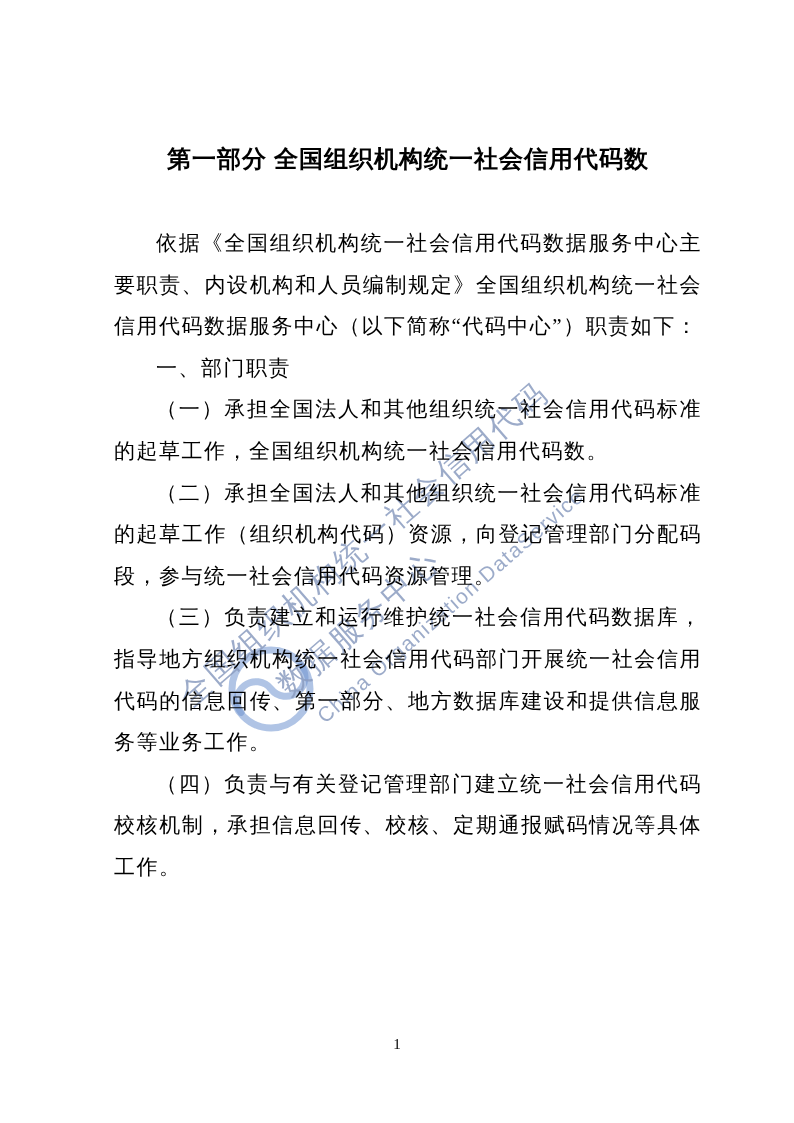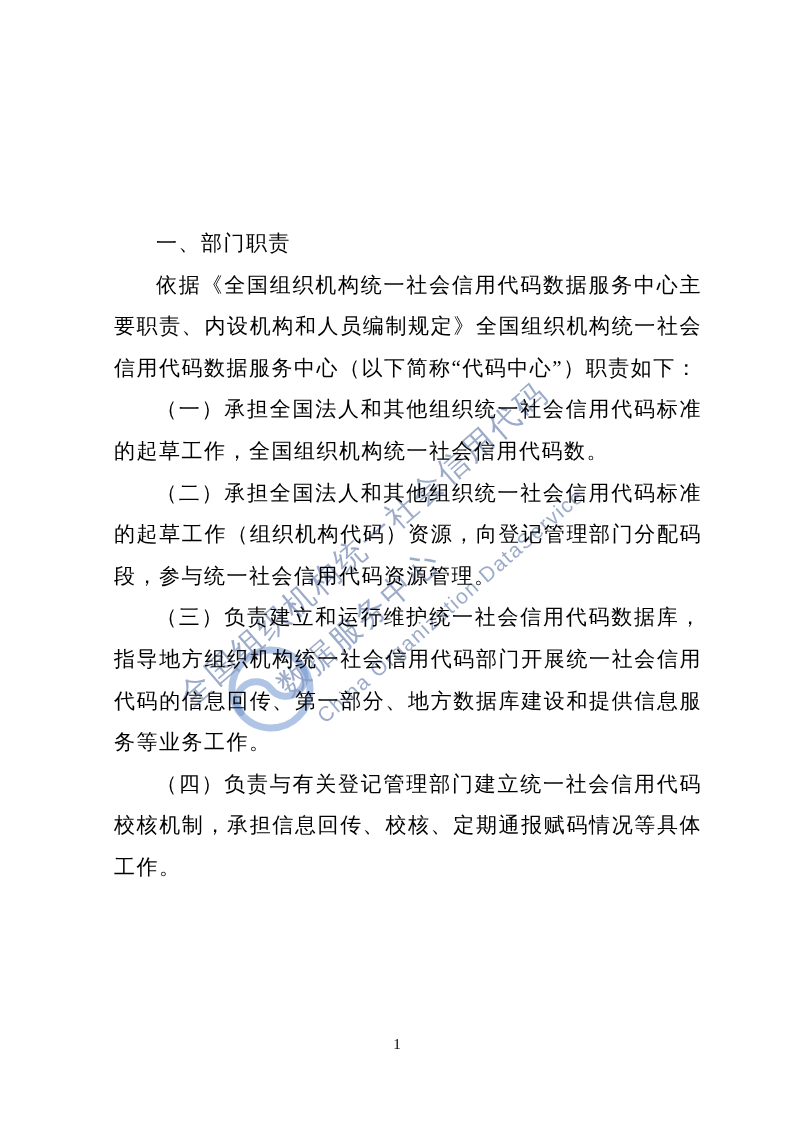--- a/index.html
+++ b/index.html
@@ -101,25 +101,26 @@
     </svg>
     <div class="wm-text">
       <span class="wm-cn1">全国组织机构统一社会信用代码</span>
       <span class="wm-cn2">数据服务中心</span>
       <span class="wm-en">China Organization DataService</span>
     </div>
   </div>
 
   <div class="content">
     <div class="doc-title">
+      <span class="t-line">第一部分 全国组织机构统一社会信用代码数</span>
     </div>
 
     <div class="body-text">
+      <p>依据《全国组织机构统一社会信用代码数据服务中心主要职责、内设机构和人员编制规定》全国组织机构统一社会信用代码数据服务中心（以下简称“代码中心”）职责如下：</p>
       <p>一、部门职责</p>
-      <p>依据《全国组织机构统一社会信用代码数据服务中心主要职责、内设机构和人员编制规定》全国组织机构统一社会信用代码数据服务中心（以下简称“代码中心”）职责如下：</p>
       <p>（一）承担全国法人和其他组织统一社会信用代码标准的起草工作，全国组织机构统一社会信用代码数。</p>
       <p>（二）承担全国法人和其他组织统一社会信用代码标准的起草工作（组织机构代码）资源，向登记管理部门分配码段，参与统一社会信用代码资源管理。</p>
       <p>（三）负责建立和运行维护统一社会信用代码数据库，指导地方组织机构统一社会信用代码部门开展统一社会信用代码的信息回传、第一部分、地方数据库建设和提供信息服务等业务工作。</p>
       <p>（四）负责与有关登记管理部门建立统一社会信用代码校核机制，承担信息回传、校核、定期通报赋码情况等具体工作。</p>
     </div>
   </div>
 
   <div class="page-number">1</div>
 
 </div>

